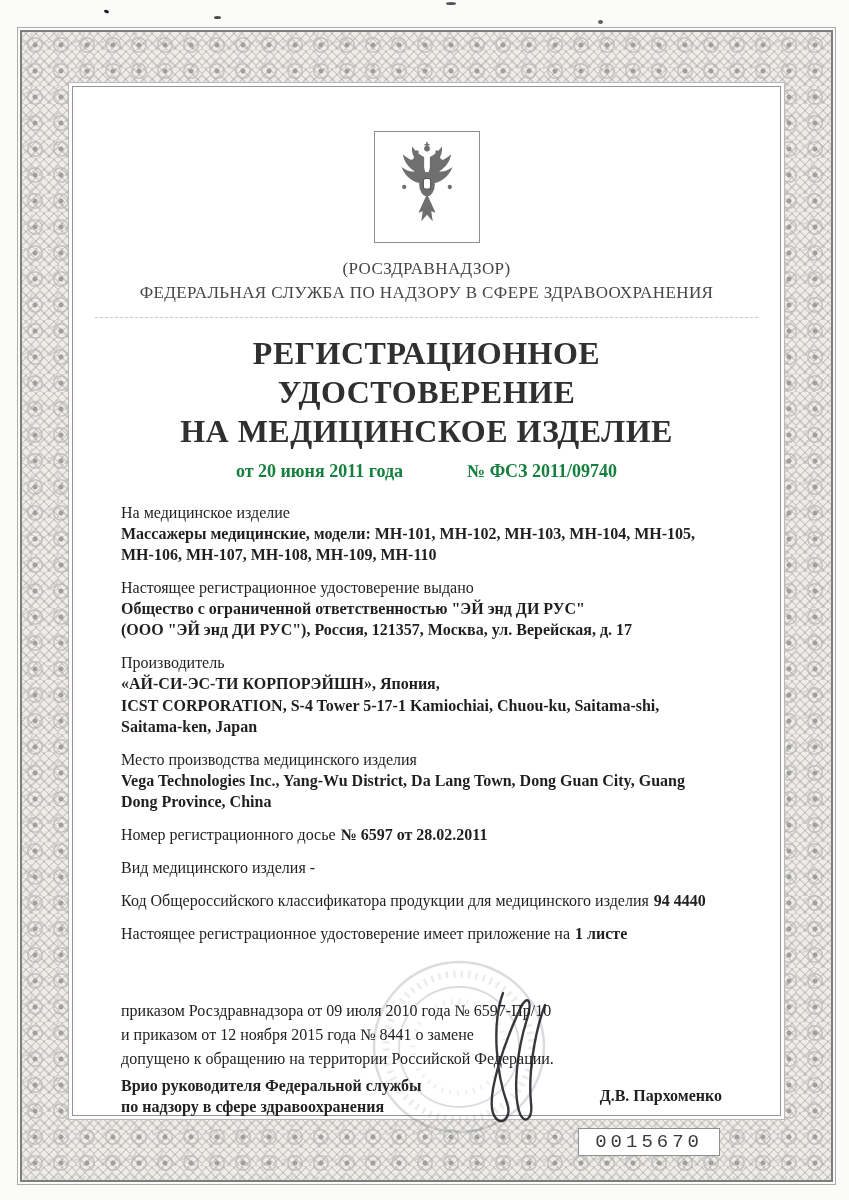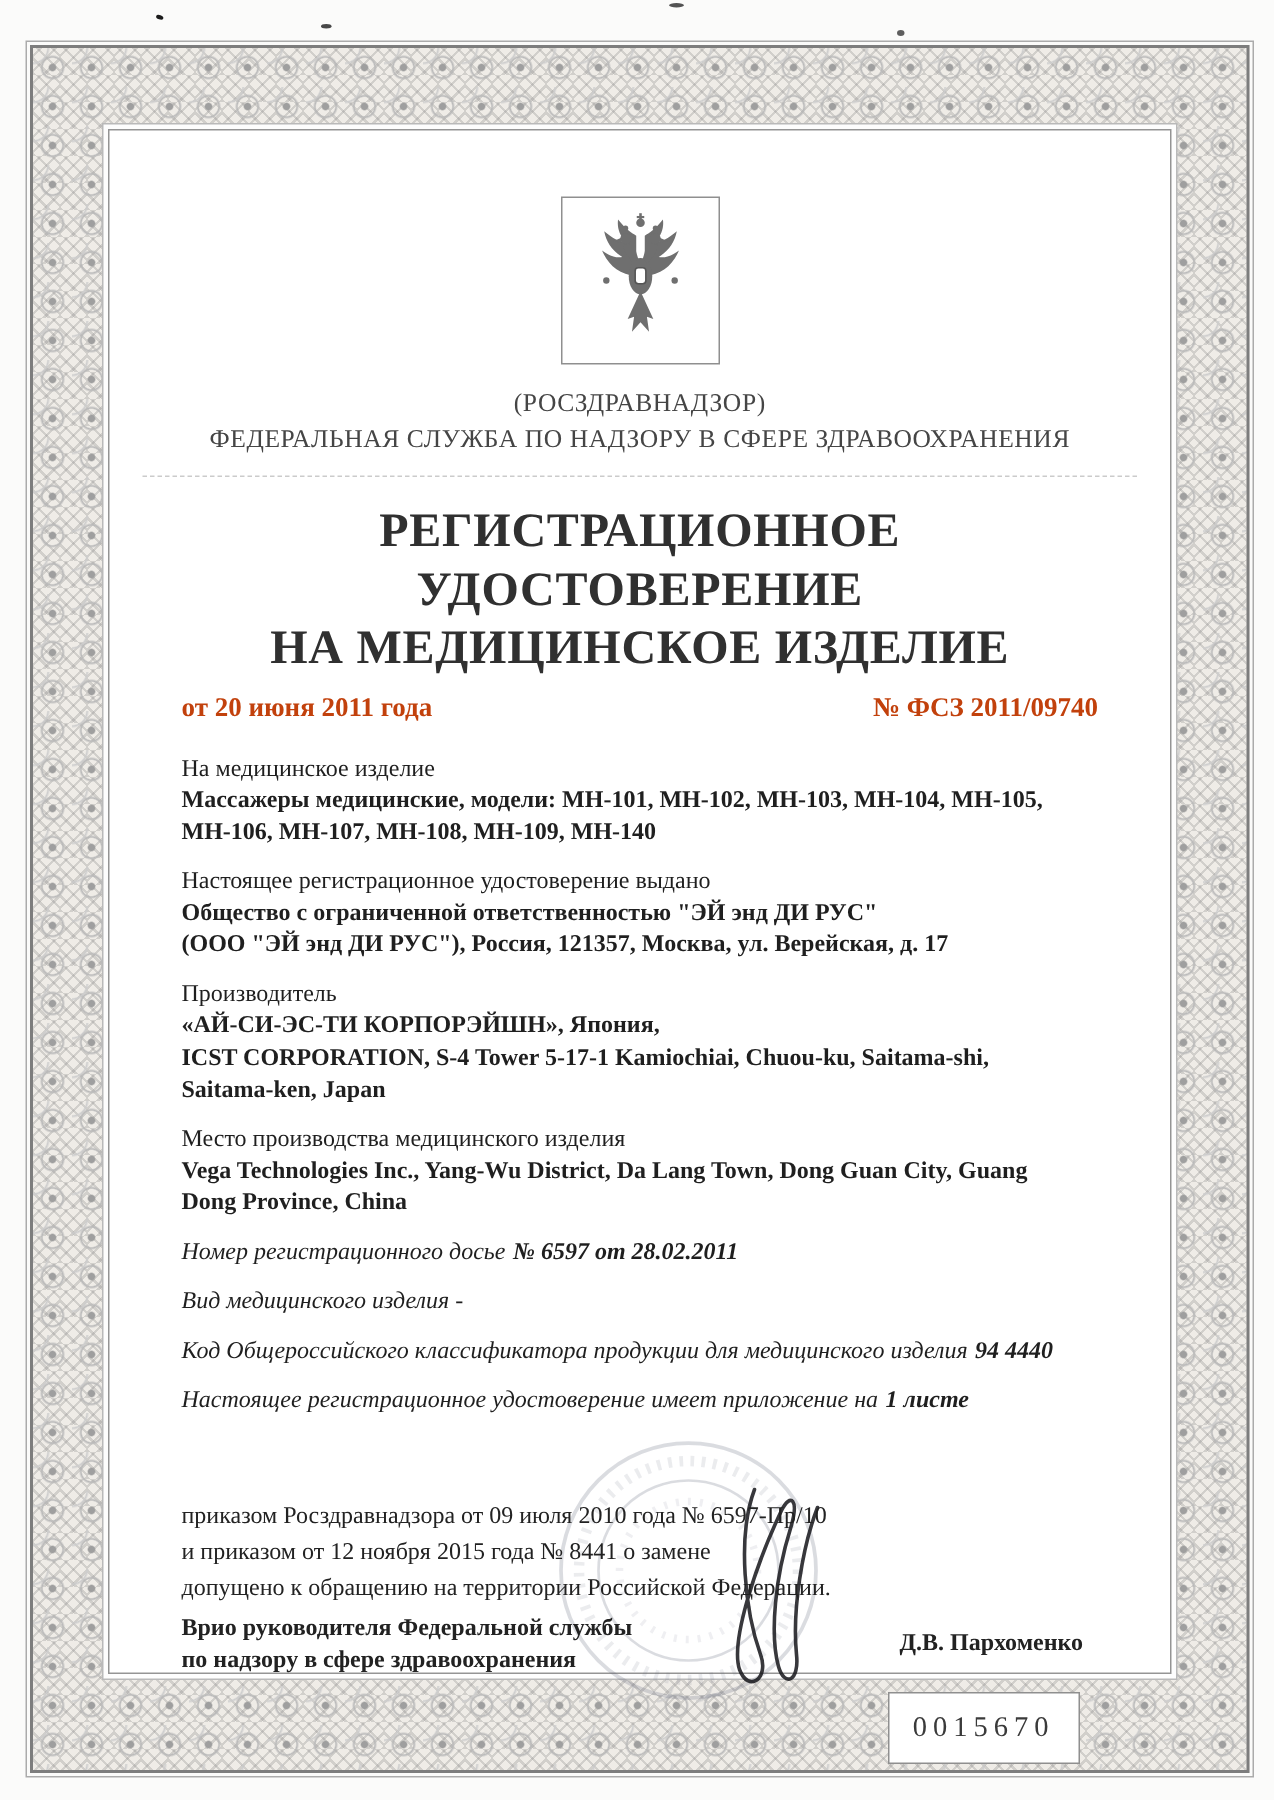--- a/index.html
+++ b/index.html
@@ -60,47 +60,47 @@
 
   .title {
     margin-top: 16px;
     text-align: center;
     font-size: 32px; line-height: 1.22;
     font-weight: 700; color: #303030;
     letter-spacing: .5px;
   }
 
   .issue-row {
-    display: flex; justify-content: space-between; gap: 64px;
+    display: flex; justify-content: center; gap: 64px;
     margin-top: 10px;
-    font-size: 18px; font-weight: 700; color: #c2410c;
+    font-size: 18px; font-weight: 700; color: #15803d;
   }
 
   .body-text { margin-top: 20px; font-size: 16px; line-height: 1.32; color: #1f1f1f; }
   .section { margin-bottom: 12px; }
   .section .label { display: block; }
   .section .value { display: block; font-weight: 700; white-space: pre-line; }
-  .detail-line { margin-bottom: 12px; font-style: italic; }
+  .detail-line { margin-bottom: 12px; }
   .detail-line .value { font-weight: 700; margin-left: 5px; }
 
   .footer { margin-top: 54px; position: relative; font-size: 16px; }
   .order-line { white-space: pre-line; line-height: 1.5; position: relative; z-index: 2; }
   .sig-row {
     display: flex; justify-content: space-between; align-items: center;
     margin-top: 4px; font-weight: 700; position: relative; z-index: 2;
   }
   .sig-title { white-space: pre-line; line-height: 1.35; }
   .sig-name { margin-right: 10px; }
 
   .serial-box {
     width: fit-content;
     margin: 10px 12px 0 auto;
     border: 1.5px solid #8f8f8f;
-    padding: 12px 16px;
-    font-family: Liberation Serif, serif;
+    padding: 2px 16px;
+    font-family: Liberation Mono, monospace;
     font-size: 19px; letter-spacing: 4px;
     color: #3a3a3a; background: #fff;
     position: relative; z-index: 3;
   }
 
   .stamp { position: absolute; left: 248px; top: -42px; opacity: .22; z-index: 1; }
   .signature { position: absolute; left: 352px; top: -14px; z-index: 2; }
 </style>
 </head>
 <body>
@@ -155,21 +155,21 @@
       <div class="issue-row">
         <span>от  20 июня 2011 года</span>
         <span>№  ФСЗ 2011/09740</span>
       </div>
 
       <div class="body-text">
 
         <div class="section">
           <span class="label">На медицинское изделие</span>
           <span class="value">Массажеры медицинские, модели: МН-101, МН-102, МН-103, МН-104, МН-105,
-МН-106, МН-107, МН-108, МН-109, МН-140</span>
+МН-106, МН-107, МН-108, МН-109, МН-110</span>
         </div>
 
         <div class="section">
           <span class="label">Настоящее регистрационное удостоверение выдано</span>
           <span class="value">Общество с ограниченной ответственностью "ЭЙ энд ДИ РУС"
 (ООО "ЭЙ энд ДИ РУС"), Россия, 121357, Москва, ул. Верейская, д. 17</span>
         </div>
 
         <div class="section">
           <span class="label">Производитель</span>

